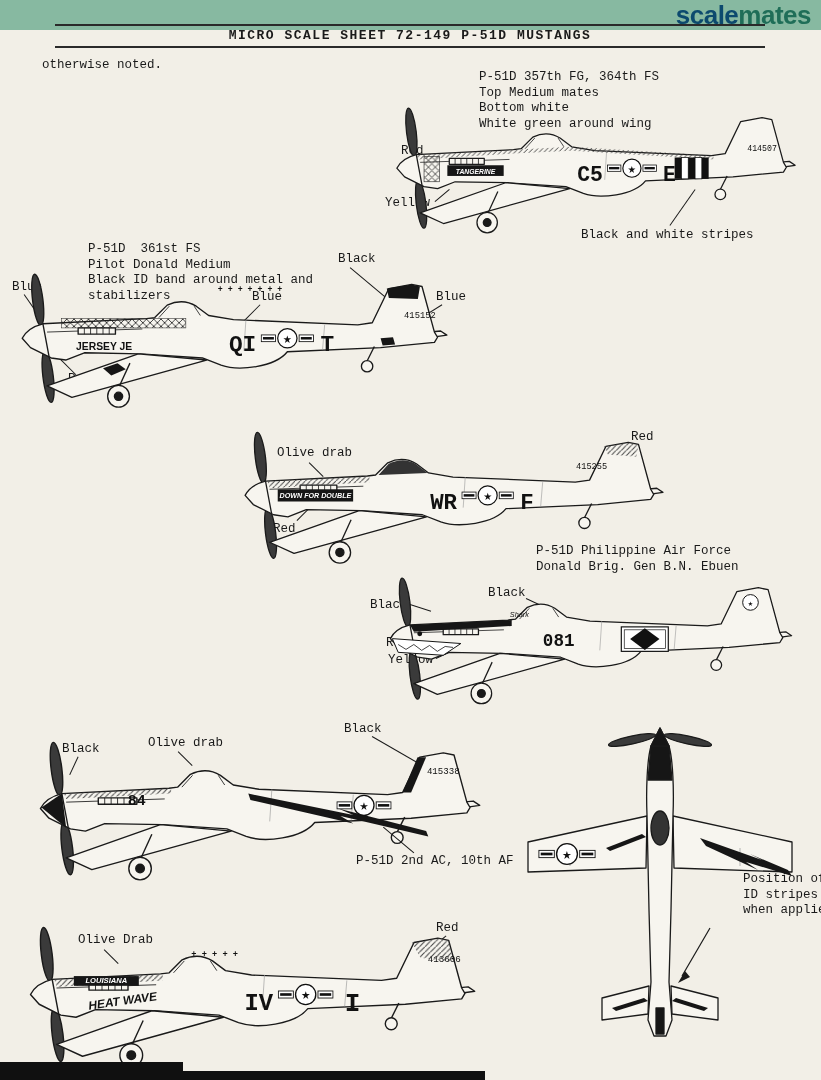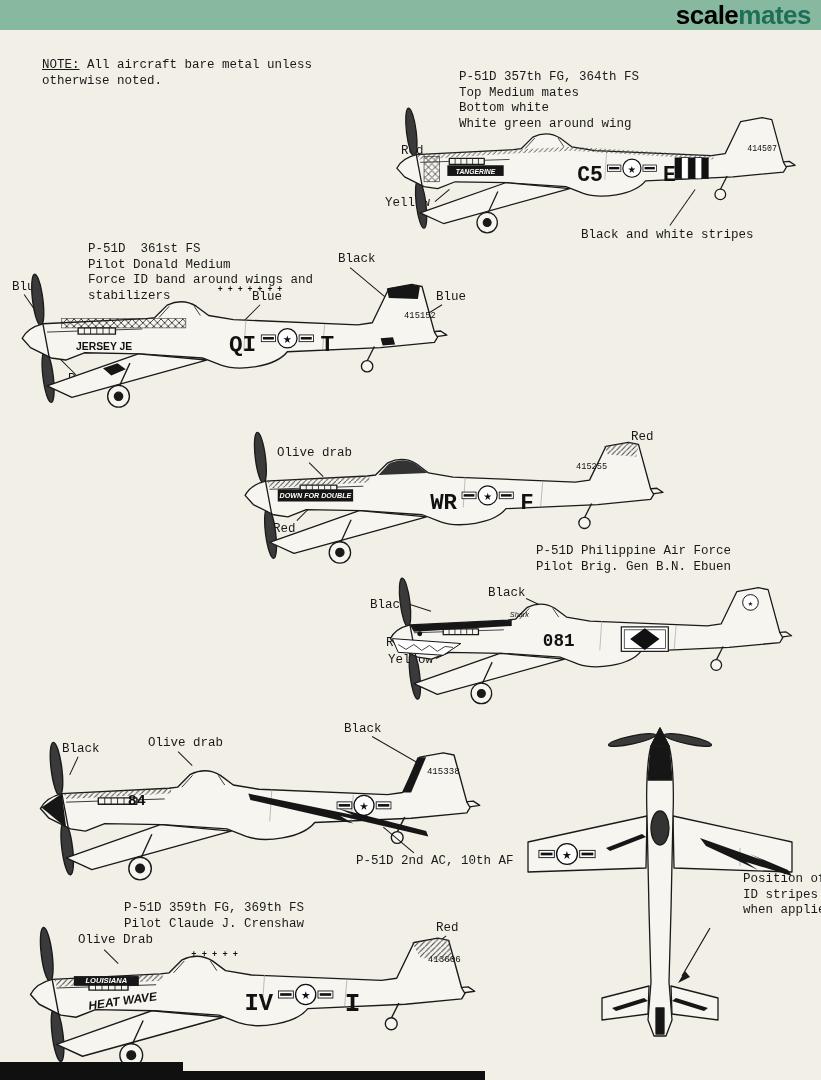--- a/index.html
+++ b/index.html
@@ -1,21 +1,21 @@
 <!DOCTYPE html>
 <html><head>
 <meta charset="utf-8">
 <style>
   html,body{margin:0;padding:0;background:#888;}
   .page{position:relative;width:821px;height:1080px;background:#f2efe7;overflow:hidden;
         font-family:"Liberation Mono",monospace;color:#1a1a1a;}
   .topbar{position:absolute;left:0;top:0;width:821px;height:30px;background:#87b9a1;}
   .logo{position:absolute;right:10px;top:0;height:30px;line-height:30px;
         font-family:"Liberation Sans",sans-serif;font-weight:bold;font-size:26px;letter-spacing:-0.5px;cursor:pointer;}
-  .logo-scale{color:#000000;}
+  .logo-scale{color:#0c4a6e;}
   .logo-mates{color:#1f6e58;}
   .sheet-title{position:absolute;left:55px;top:24px;width:710px;text-align:center;
         border-top:2px solid #2a2a2a;border-bottom:2px solid #2a2a2a;padding:2px 0 3px;
         font-weight:bold;font-size:13px;letter-spacing:1.5px;}
   .note{position:absolute;left:42px;top:58px;}
   .note-label{text-decoration:underline;}
   .info-line{font-size:12.5px;line-height:15.5px;white-space:pre;}
   .ac{position:absolute;}
   .info{position:absolute;}
   .callout{position:absolute;font-size:12.5px;white-space:nowrap;}
@@ -78,28 +78,28 @@
     </symbol>
   </defs>
 </svg>
 
 <div class="page">
 
   <header class="topbar">
     <div class="logo"><span class="logo-scale">scale</span><span class="logo-mates">mates</span></div>
   </header>
 
+  <div class="sheet-title">MICRO SCALE SHEET 72-149 P-51D MUSTANGS</div>
 
   <div class="note">
-    <div class="info-line"><span class="note-label">NOTE:</span><span> All aircraft bare metal unless</span></div>
     <div class="info-line">otherwise noted.</div>
   </div>
 
   <section class="ac" style="left:383px;top:60px;width:432px;height:186px">
-    <div class="info" style="left:76px;top:10px">
+    <div class="info" style="left:96px;top:10px">
       <div class="info-line">P-51D 357th FG, 364th FS</div>
       <div class="info-line">Top Medium mates</div>
       <div class="info-line">Bottom white</div>
       <div class="info-line">White green around wing</div>
     </div>
     <span class="callout" style="left:18px;top:84px">Red</span>
     <span class="leader" style="left:44px;top:97px;width:17px;transform:rotate(120deg)"></span>
     <span class="callout" style="left:2px;top:136px">Yellow</span>
     <span class="leader" style="left:52px;top:141px;width:19px;transform:rotate(-40deg)"></span>
     <span class="callout" style="left:198px;top:168px">Black and white stripes</span>
@@ -121,21 +121,21 @@
       <use href="#insignia" x="222" y="53" width="52" height="22"></use>
       <text x="280" y="77" class="code">E</text>
       <text x="382" y="46" text-anchor="middle" class="serial">414507</text>
     </svg>
   </section>
 
   <section class="ac" style="left:8px;top:236px;width:450px;height:182px">
     <div class="info" style="left:80px;top:6px">
       <div class="info-line">P-51D  361st FS</div>
       <div class="info-line">Pilot Donald Medium</div>
-      <div class="info-line">Force ID band around wings and</div>
+      <div class="info-line">Black ID band around metal and</div>
       <div class="info-line">stabilizers</div>
     </div>
     <span class="callout" style="left:330px;top:16px">Black</span>
     <span class="leader" style="left:342px;top:31px;width:46px;transform:rotate(40deg)"></span>
     <span class="callout" style="left:4px;top:44px">Blue</span>
     <span class="leader" style="left:16px;top:58px;width:26px;transform:rotate(55deg)"></span>
     <span class="callout" style="left:244px;top:54px">Blue</span>
     <span class="leader" style="left:252px;top:68px;width:22px;transform:rotate(135deg)"></span>
     <span class="callout" style="left:428px;top:54px">Blue</span>
     <span class="leader" style="left:434px;top:68px;width:30px;transform:rotate(148deg)"></span>
@@ -173,21 +173,21 @@
       <use href="#insignia" x="218" y="53" width="52" height="22"></use>
       <text x="276" y="77" class="code">F</text>
       <text x="346" y="38" text-anchor="middle" class="serial">415255</text>
       <polygon points="358,16 382,12 392,14 390,26 362,24" fill="url(#hatch6)"></polygon>
     </svg>
   </section>
 
   <section class="ac" style="left:376px;top:540px;width:428px;height:182px">
     <div class="info" style="left:160px;top:4px">
       <div class="info-line">P-51D Philippine Air Force</div>
-      <div class="info-line">Pilot Brig. Gen B.N. Ebuen</div>
+      <div class="info-line">Donald Brig. Gen B.N. Ebuen</div>
     </div>
     <span class="callout" style="left:112px;top:46px">Black</span>
     <span class="leader" style="left:150px;top:58px;width:26px;transform:rotate(25deg)"></span>
     <span class="callout" style="left:-6px;top:58px">Black</span>
     <span class="leader" style="left:34px;top:64px;width:22px;transform:rotate(18deg)"></span>
     <span class="callout" style="left:10px;top:96px">Red</span>
     <span class="leader" style="left:40px;top:101px;width:18px;transform:rotate(-14deg)"></span>
     <span class="callout" style="left:12px;top:113px">Yellow</span>
     <span class="leader" style="left:60px;top:118px;width:18px;transform:rotate(-25deg)"></span>
     <svg class="drawing" style="left:8px;top:36px;width:412px;height:137px" viewBox="0 0 420 140">
@@ -258,24 +258,20 @@
       <polygon points="168,263 175,251 180,257" fill="#1a1a1a"></polygon>
     </svg>
     <div class="caption" style="left:188px;top:156px">
       <div class="info-line">Position of</div>
       <div class="info-line">ID stripes</div>
       <div class="info-line">when applied.</div>
     </div>
   </section>
 
   <section class="ac" style="left:16px;top:893px;width:505px;height:182px">
-    <div class="info" style="left:108px;top:8px">
-      <div class="info-line">P-51D 359th FG, 369th FS</div>
-      <div class="info-line">Pilot Claude J. Crenshaw</div>
-    </div>
     <span class="callout" style="left:62px;top:40px">Olive Drab</span>
     <span class="leader" style="left:88px;top:56px;width:20px;transform:rotate(45deg)"></span>
     <span class="callout" style="left:420px;top:28px">Red</span>
     <span class="leader" style="left:430px;top:42px;width:26px;transform:rotate(140deg)"></span>
     <svg class="drawing" style="left:8px;top:32px;width:455px;height:152px" viewBox="0 0 420 140">
       <use href="#p51" width="420" height="140"></use>
       <polygon points="28,50 128,45 128,51 30,57" fill="url(#hatch6)"></polygon>
       <rect x="46" y="47" width="60" height="9" fill="#161616"></rect>
       <text x="76" y="53.5" text-anchor="middle" class="noseart-light">LOUISIANA</text>
       <text x="60" y="78" class="noseart-script" transform="rotate(-8 60 78)">HEAT WAVE</text>

